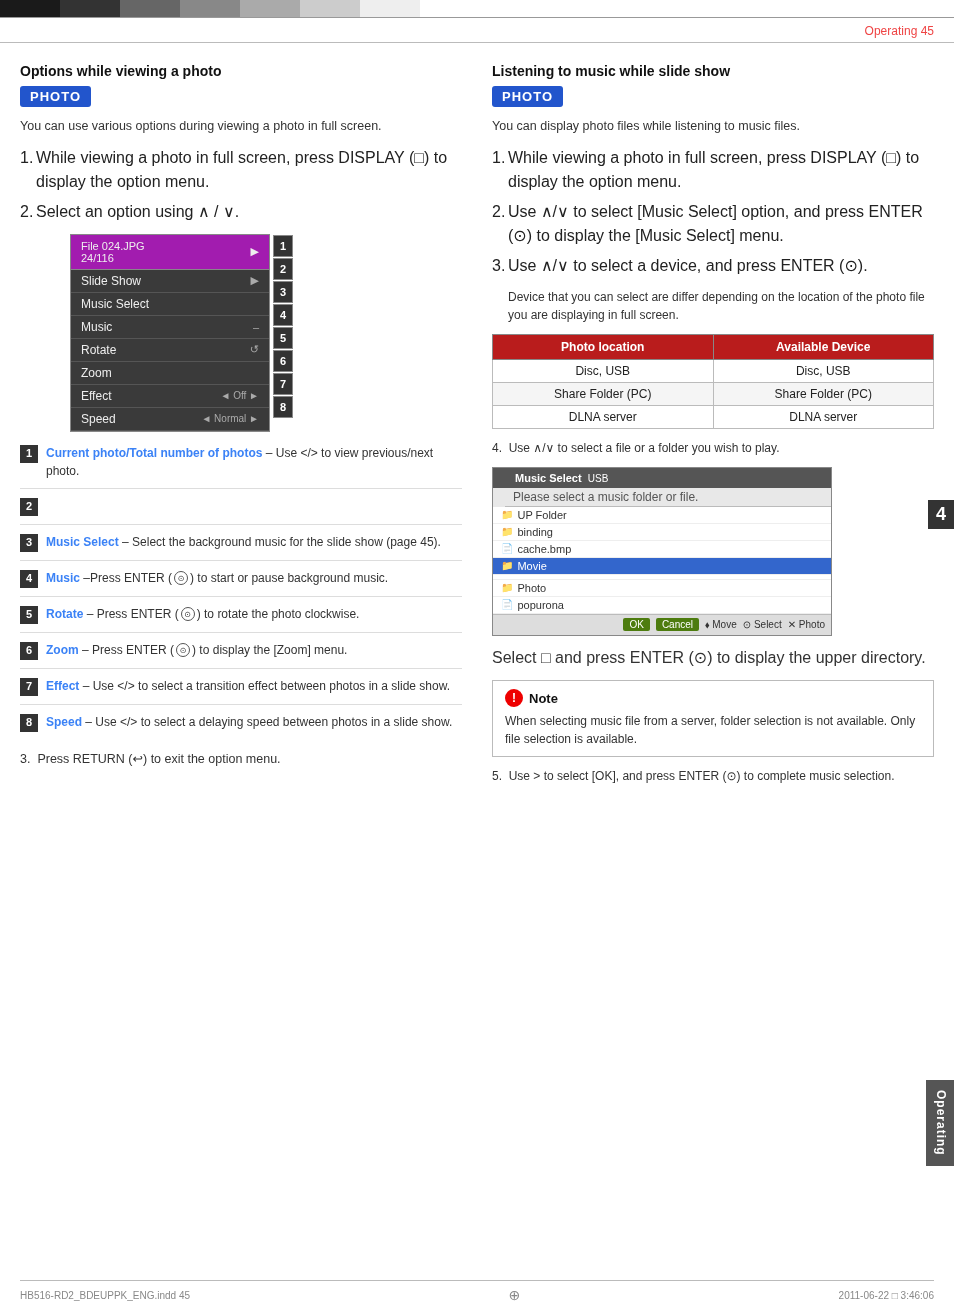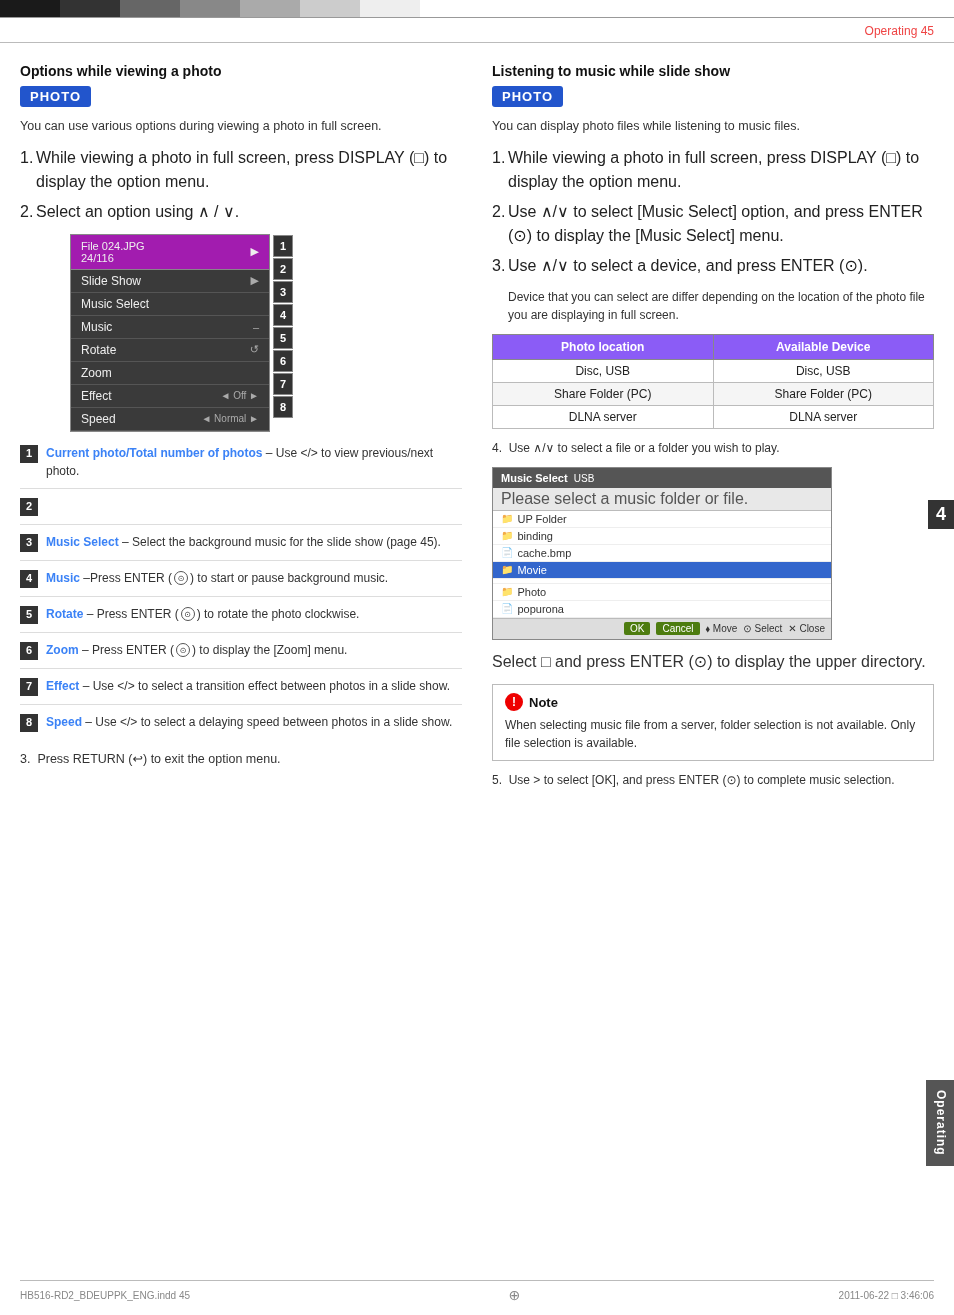--- a/index.html
+++ b/index.html
@@ -233,21 +233,21 @@
     .desc-text b { color: #3b82f6; }
 
     
     .device-table {
       width: 100%;
       border-collapse: collapse;
       font-size: 12px;
       margin: 10px 0;
     }
     .device-table th {
-      background: #8b5cf6;
+      background: #b91c1c;
       color: #fff;
       padding: 5px 8px;
       text-align: center;
       font-weight: bold;
       border: 1px solid #888;
     }
     .device-table td {
       padding: 4px 8px;
       text-align: center;
       border: 1px solid #bbb;
@@ -260,29 +260,30 @@
       border: 1px solid #888;
       background: #e8e8e8;
       width: 100%;
       max-width: 340px;
       margin: 10px 0;
       font-size: 11px;
     }
     .ms-title {
       background: #555;
       color: #fff;
-      padding: 4px 8px;
+      padding: 4px 22px;
       font-size: 11px;
       font-weight: bold;
     }
     .ms-subtitle {
       color: #555;
-      font-size: 16px;
+      font-size: 12px;
       padding: 2px 8px;
       border-bottom: 1px solid #bbb;
+      margin-left: 12px;
     }
     .ms-list {
       list-style: none;
       padding: 0;
       background: #fff;
       margin: 0;
     }
     .ms-list li {
       padding: 2px 8px;
       border-bottom: 1px solid #eee;
@@ -623,21 +624,21 @@
       </ul>
       <div class="ms-actions">
         <span>
           <span class="ms-btn">OK</span>
         </span>
         <span>
           <span class="ms-btn">Cancel</span>
         </span>
         <span>⬧ Move</span>
         <span>⊙ Select</span>
-        <span>✕ Close</span>
+        <span>✕ Photo</span>
       </div>
     </div>
 
     <p style="font-size:16px; line-height:1.5; color:#333; margin:8px 0;">Select □ and press ENTER (⊙) to display the upper directory.</p>
 
     
     <div class="note-box">
       <div class="note-label">
         <span class="note-icon">!</span>
         <span>Note</span>

